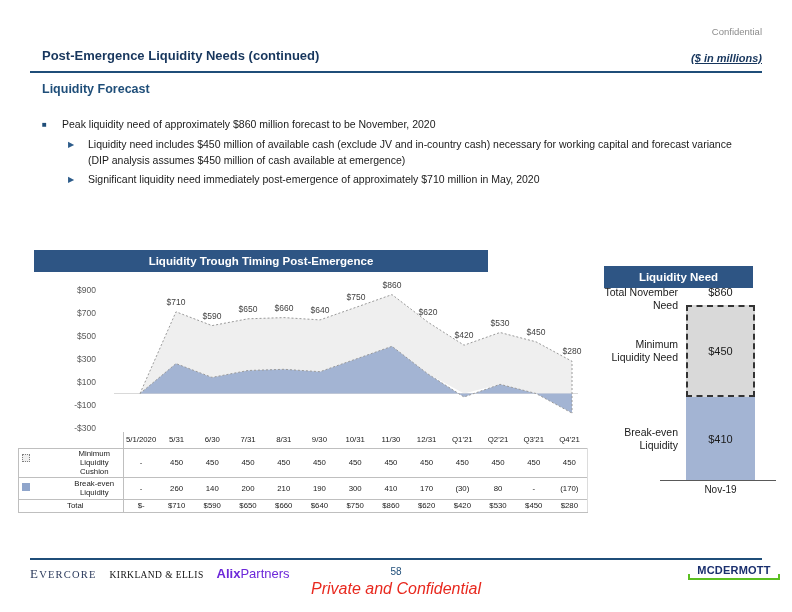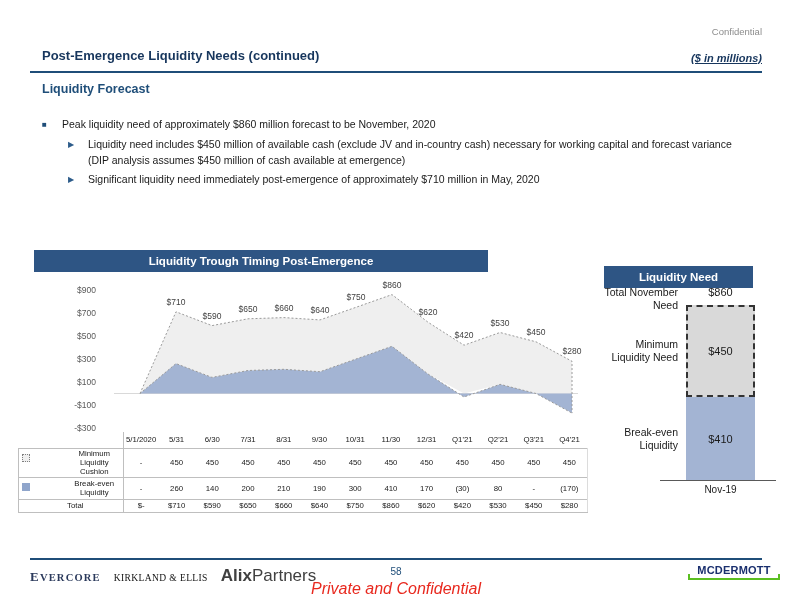--- a/index.html
+++ b/index.html
@@ -50,24 +50,24 @@
   .rp-total-label { position:absolute; left:82px; top:14px; width:69px; text-align:center; font-size:11px; }
   .rp-seg { position:absolute; left:82px; width:69px; box-sizing:border-box; display:flex; align-items:center; justify-content:center; font-size:11px; }
   .rp-gray { top:33px; height:92px; background:#d9d9d9; border:2px dashed #333; }
   .rp-blue { top:125px; height:83px; background:#a3b4d3; }
   .rp-side-label { position:absolute; width:76px; left:-2px; text-align:right; font-size:10.5px; line-height:1.2; }
   .rp-axis { position:absolute; left:56px; top:208px; width:116px; height:1px; background:#595959; }
   .rp-cat { position:absolute; left:82px; top:212px; width:69px; text-align:center; font-size:10px; }
 
   .footer-rule { position:absolute; left:30px; top:558px; width:732px; height:2px; background:#1F4E79; }
   .footer-logos { position:absolute; left:30px; top:566px; display:flex; align-items:baseline; gap:13px; }
-  .logo-evercore { font-family:"Liberation Serif", serif; color:#2b3a5c; font-size:10.5px; letter-spacing:1.2px; font-weight:bold; }
+  .logo-evercore { font-family:"Liberation Serif", serif; color:#2b3a5c; font-size:10.5px; letter-spacing:1.2px; font-weight:normal; }
   .logo-evercore::first-letter { font-size:13px; }
   .logo-kirkland { font-family:"Liberation Serif", serif; color:#111; font-size:9.5px; letter-spacing:0.4px; }
-  .logo-alix { font-size:17px; color:#404040; }
+  .logo-alix { font-size:13px; color:#6d28d9; }
   .logo-alix b { font-weight:bold; }
   .page-number { position:absolute; left:346px; top:566px; width:100px; text-align:center; font-size:10px; color:#1F4E79; }
   .private-conf { position:absolute; left:246px; top:580px; width:300px; text-align:center; font-size:16px; font-style:italic; color:#e8281e; }
   .logo-mcdermott { position:absolute; right:12px; top:564px; width:92px; }
   .mcd-text { color:#1a2f6e; font-weight:bold; font-size:11px; letter-spacing:0.2px; text-align:center; padding:0 2px 1px 2px; }
   .mcd-underline { height:4px; border-left:2px solid #5bbf21; border-right:2px solid #5bbf21; border-bottom:2px solid #5bbf21; margin-top:-3px; }
 </style>
 </head>
 <body>
 

